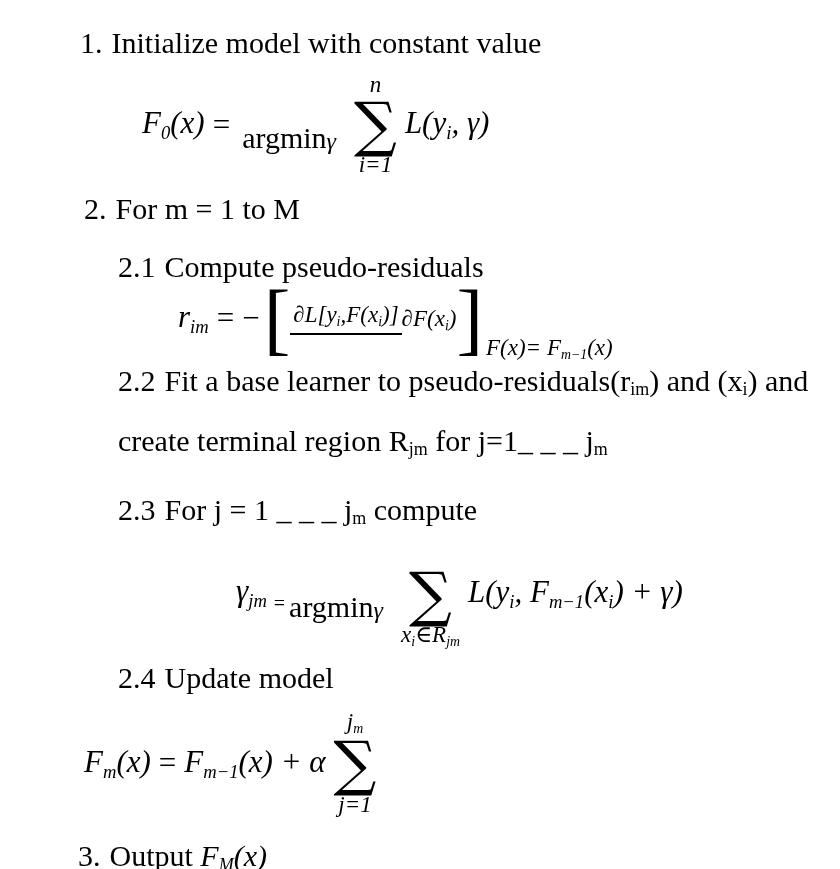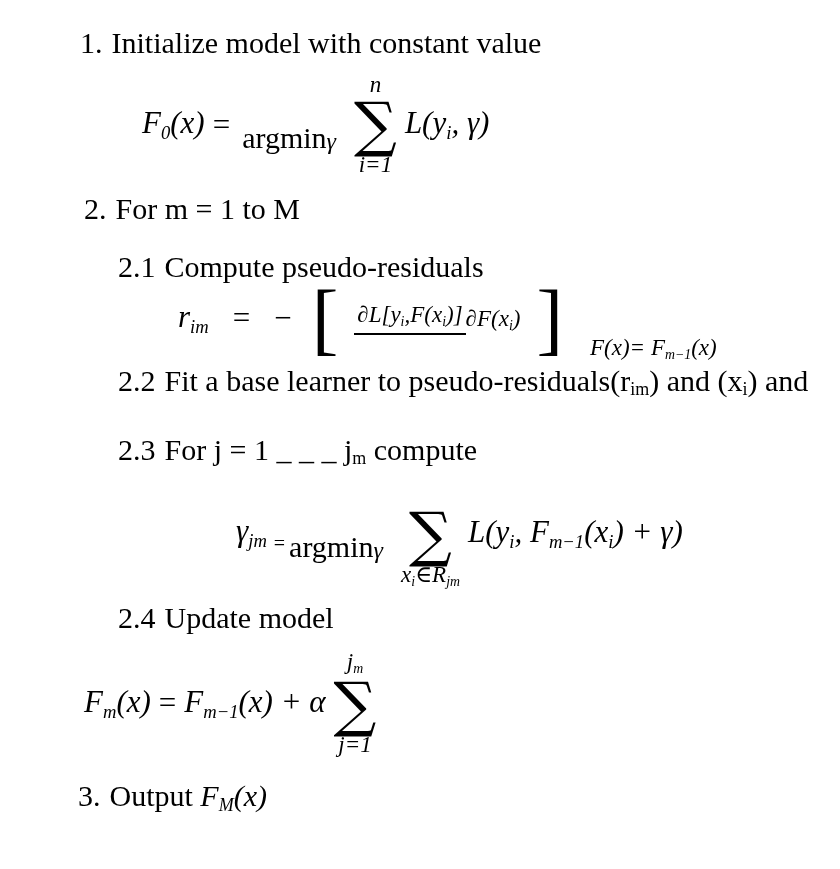--- a/index.html
+++ b/index.html
@@ -14,21 +14,21 @@
   
   .tline { font-size: 30px; line-height: 34px; white-space: nowrap; }
   .lbl { margin-right: 9px; }
   .rsb { font-size: 0.6em; vertical-align: -0.22em; } 
 
   
   .s1   { margin: 26px 0 0 80px; }
   .eq1r { margin: 12px 0 0 142px; }
   .s2   { margin: 14px 0 0 84px; }
   .s21  { margin: 24px 0 0 118px; }
-  .eq2r { margin: 16px 0 0 178px; gap: 16px; }
+  .eq2r { margin: 16px 0 0 178px; }
   .s22  { margin: 18px 0 0 118px; }
   .s22 .wline { line-height: 52px; }
   .s23  { margin: 18px 0 0 118px; }
   .eq3r { margin: 18px 0 0 236px; }
   .s24  { margin: 26px 0 0 118px; }
   .eq4r { margin: 14px 0 0 84px; }
   .s3   { margin: 22px 0 0 78px; }
 
   
   .eq { display: flex; align-items: center; font-size: 31px; font-style: italic; }
@@ -48,21 +48,21 @@
            font-family: "DejaVu Serif", "DejaVu Sans", serif; }
   .shiftdown { transform: translateY(14px); }
 
   .frac { display: inline-flex; flex-direction: row; align-items: center;
           font-size: 23px; line-height: 1.15; }
   .num { border-bottom: 2px solid #000; padding: 0 3px 3px; white-space: pre; }
   .den { padding-top: 3px; white-space: pre; }
 
   .bigbr { font-size: 80px; font-style: normal; line-height: 0; height: 10px;
            display: flex; align-items: center; font-weight: 400; }
-  .cond { font-size: 23px; transform: translateY(31px); margin-left: 11px; white-space: pre; font-family: Liberation Serif, serif; }
+  .cond { font-size: 23px; transform: translateY(31px); margin-left: 3px; white-space: pre; font-family: Liberation Serif, serif; }
 
   .mi { font-style: italic; }
 </style>
 </head>
 <body>
 
 <div class="page">
 
   <div class="tline s1">
     <span class="lbl">1.</span><span>Initialize model with constant value</span>
@@ -101,20 +101,23 @@
       <span class="den"><span class="mi">∂F(x</span><span class="sb">i</span><span class="mi">)</span></span>
     </span>
     <span class="bigbr">]</span>
     <span class="cond"><span class="mi">F(x)= F</span><span class="sb">m−1</span><span class="mi">(x)</span></span>
   </div>
 
   <div class="s22">
     <div class="tline wline">
       <span class="lbl">2.2</span><span>Fit a base learner to pseudo-residuals(r</span><span class="rsb">im</span><span>) and (x</span><span class="rsb">i</span><span>) and</span>
     </div>
+    <div class="tline wline">
+      <span>create terminal region R</span><span class="rsb">jm</span><span style="white-space:pre;"> for j=1</span><span>_ _ _</span><span style="white-space:pre;"> j</span><span class="rsb">m</span>
+    </div>
   </div>
 
   <div class="tline s23">
     <span class="lbl">2.3</span><span style="white-space:pre;">For j = 1 </span><span>_ _ _</span><span style="white-space:pre;"> j</span><span class="rsb">m</span><span> compute</span>
   </div>
 
   <div class="eq eq3r">
     <span class="grp"><span class="mi">γ</span><span class="sb">jm</span><span class="loweq">=</span></span>
     <span class="opstack">
       <span class="opname">argmin</span>

